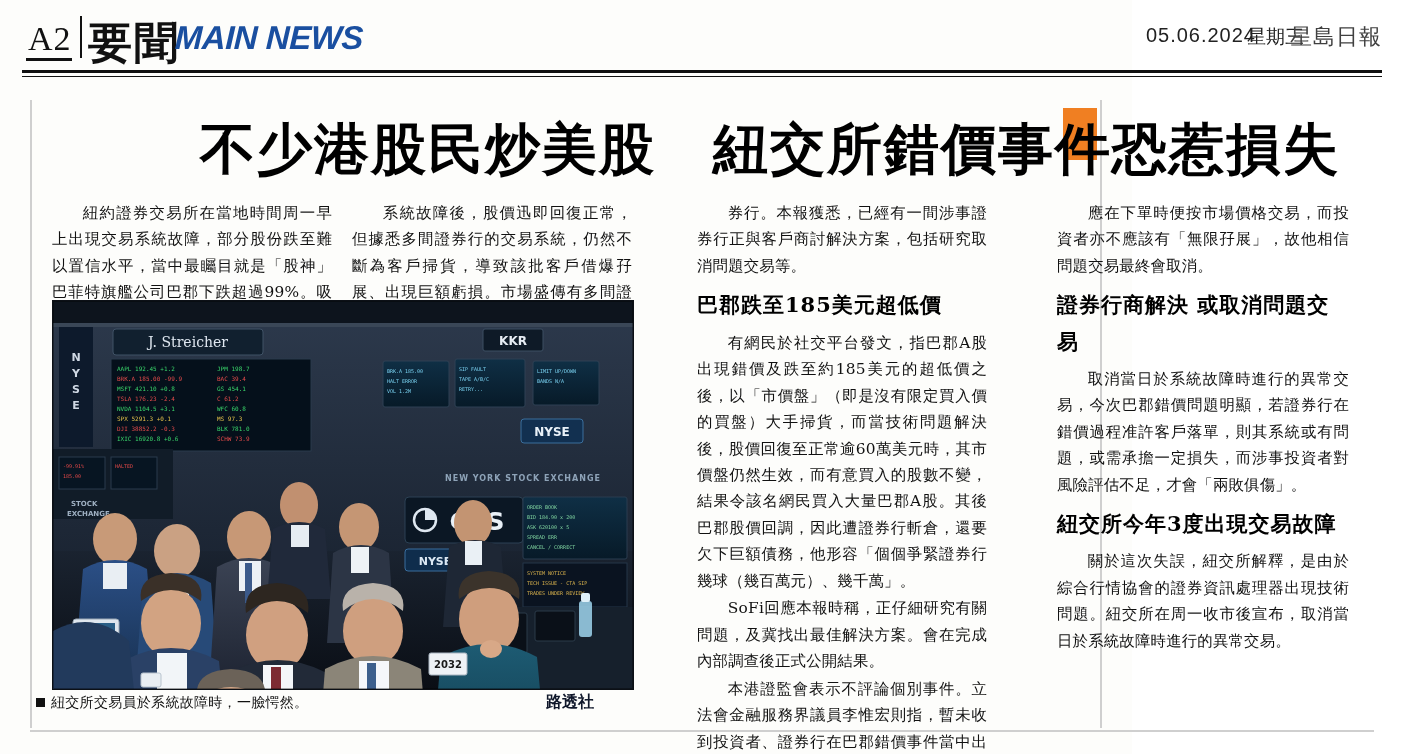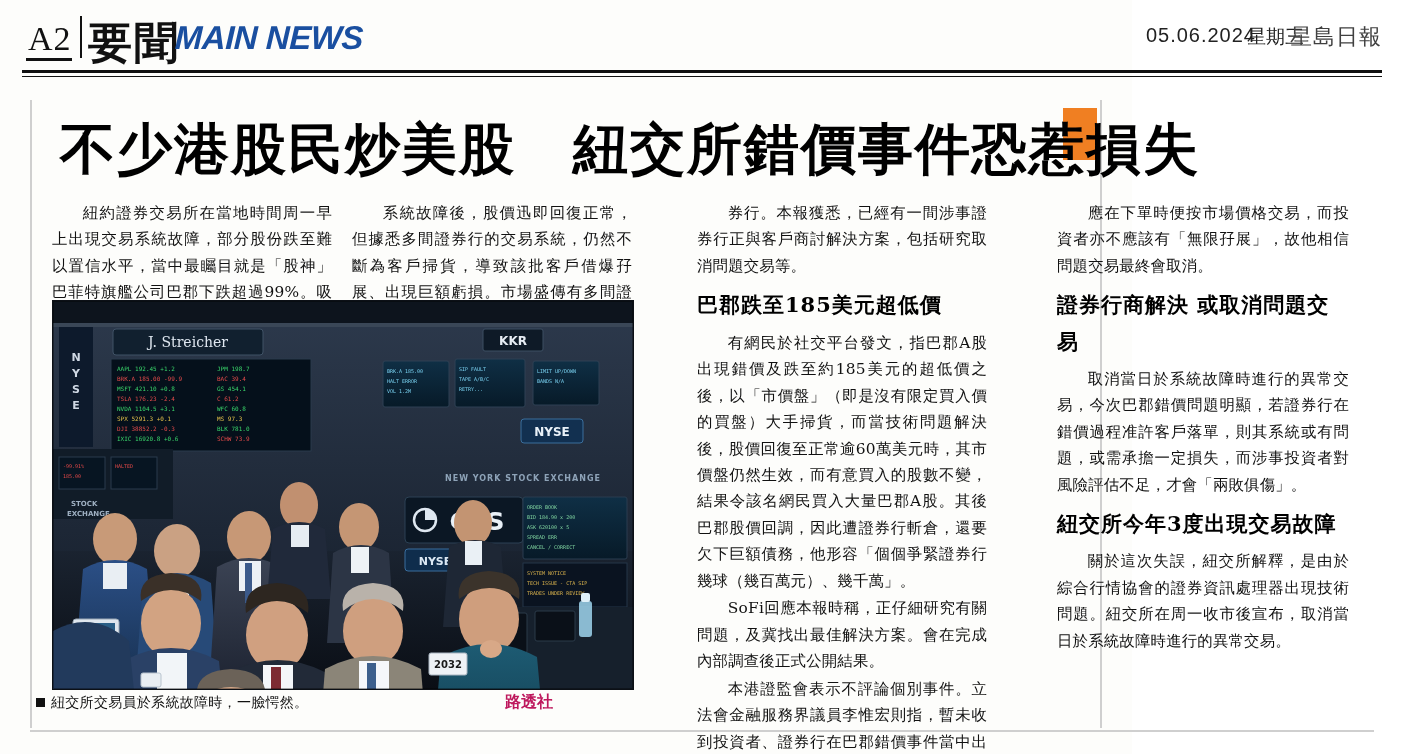--- a/index.html
+++ b/index.html
@@ -130,21 +130,21 @@
     right: 35px; top: 108px;
     width: 34px; height: 52px;
     background: #f07f22;
   }
 
   
   .headline {
     position: absolute;
     left: 60px; top: 118px;
     width: 1280px;
-    text-align: left;
+    text-align: right;
     font-family: "DejaVu Serif", serif;
     font-size: 55px;
     font-weight: 700;
     letter-spacing: 2px;
     color: #000;
     line-height: 1.12;
   }
 
   
   .cols {
@@ -206,25 +206,25 @@
   .caption .bullet {
     display: inline-block;
     width: 9px; height: 9px;
     background: #111;
     margin-right: 6px;
   }
   .credit {
     position: absolute;
     left: 505px; top: 692px;
     width: 130px;
-    text-align: left;
+    text-align: center;
     font-family: Liberation Serif, serif;
     font-size: 16px;
     font-weight: 700;
-    color: #be185d;
+    color: #0f172a;
   }
 </style>
 </head>
 <body>
 
 <div class="page">
 
   <div class="masthead">
     <div class="page-num">A2</div>
     <div class="page-num-underline"></div>

